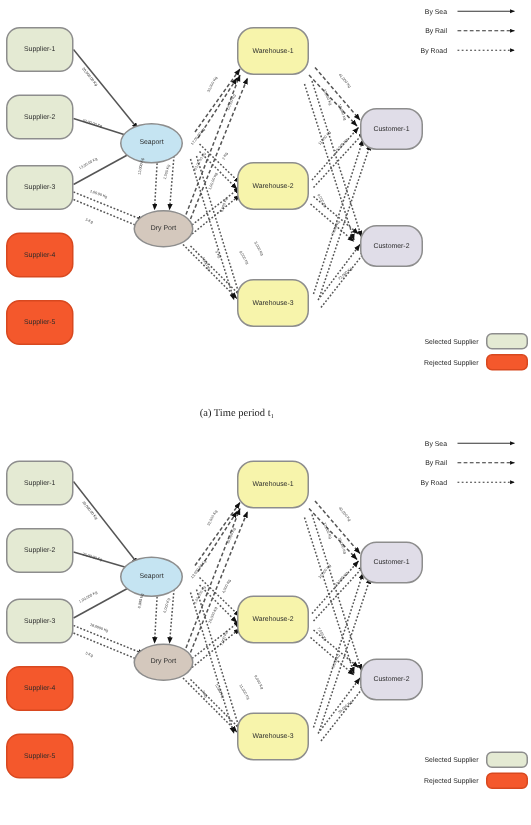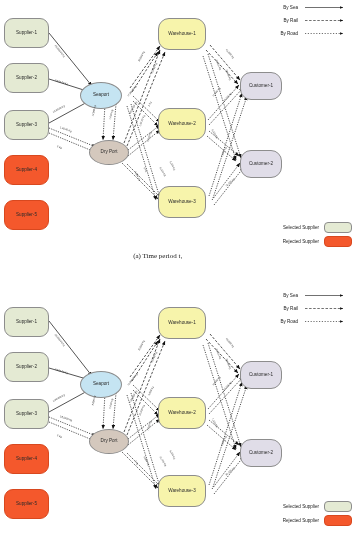--- a/index.html
+++ b/index.html
@@ -23,21 +23,21 @@
   .legend-label{font-size:4.6px;color:#222;width:40px;text-align:right;padding-right:5px;}
   .legend-art{flex:1;position:relative;height:7px;}
   .legend-art svg{position:absolute;left:0;top:0;}
   .legend-supplier{position:absolute;right:2px;width:96px;}
   .ls-row{display:flex;align-items:center;justify-content:flex-end;height:11px;margin-bottom:3px;}
   .ls-label{font-size:4.6px;color:#222;padding-right:5px;}
   .ls-swatch{width:26px;height:9px;border-radius:4px;border:0.6px solid #8d8d8d;}
   .sw-selected{background:#e4ead3;}
   .sw-rejected{background:#f4582c;border-color:#d8481f;}
   .caption{position:absolute;left:0;width:316px;text-align:center;
-           font-family:"Liberation Serif",serif;font-size:7px;color:#1a1a1a;}
+           font-family:"Liberation Serif",serif;font-size:7px;color:#1a1a1a;margin-top:19px;}
   .cap-a{top:252px;}
   .cap-b{top:530px;}
   .elabel{position:absolute;font-size:2.5px;color:#3a3a3a;white-space:nowrap;
           font-family:"Liberation Sans",sans-serif;transform-origin:0 50%;}
 </style>
 </head>
 <body>
 
 <div class="figure">
 

